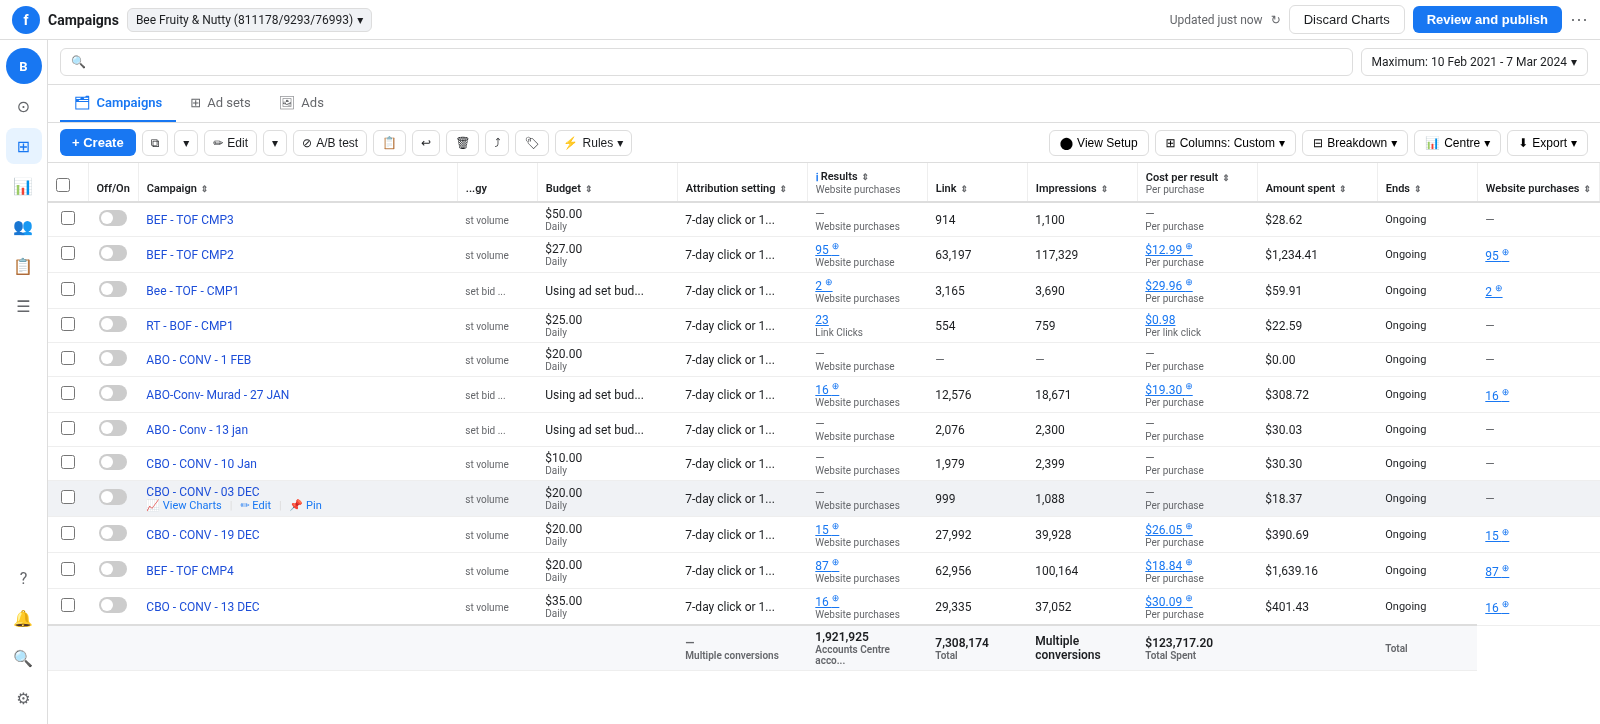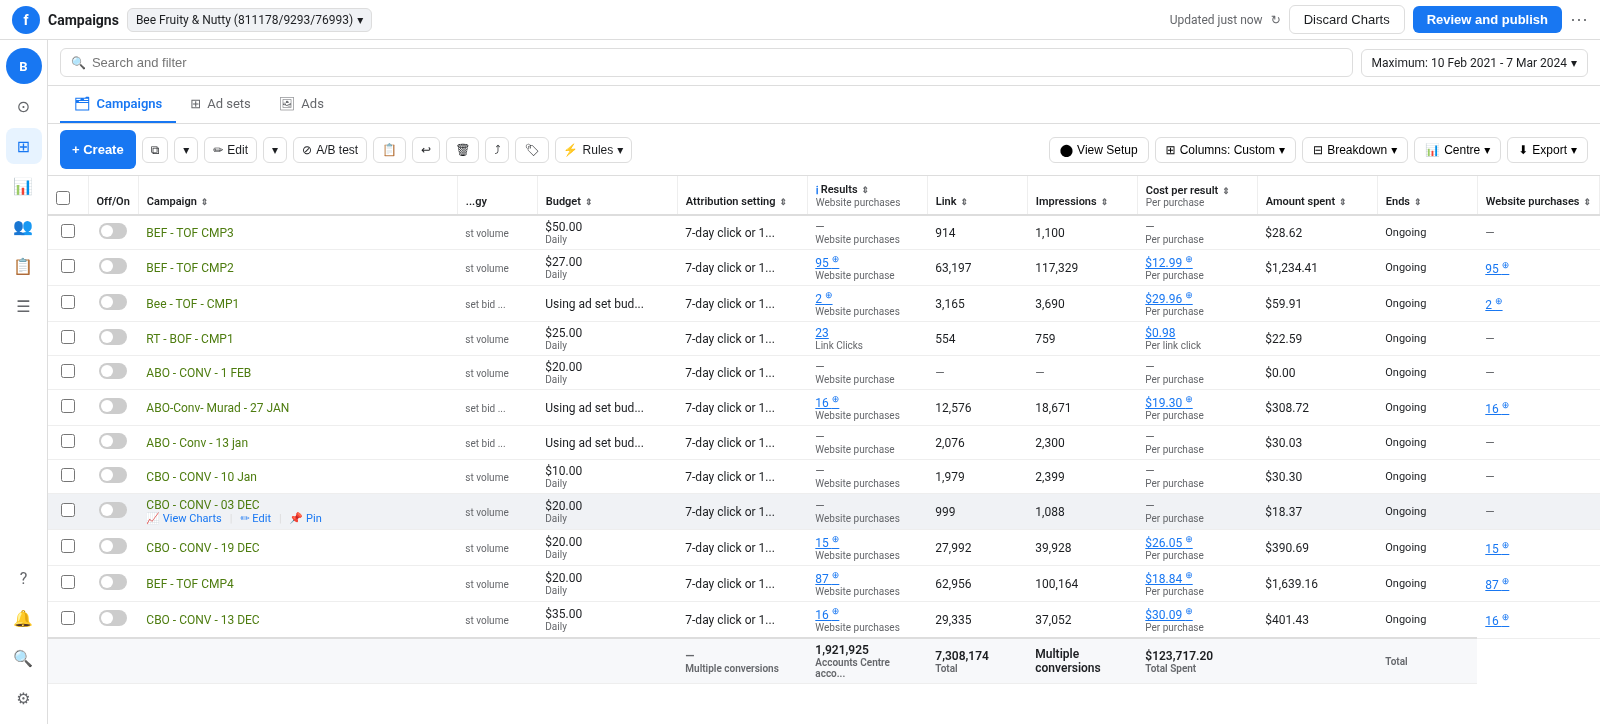--- a/index.html
+++ b/index.html
@@ -35,35 +35,35 @@
     .date-selector { display: flex; align-items: center; gap: 4px; border: 1px solid #ddd; border-radius: 6px; padding: 6px 10px; font-size: 12px; cursor: pointer; white-space: nowrap; }
 
     
     .nav-tabs { display: flex; align-items: center; border-bottom: 1px solid #ddd; padding: 0 12px; background: #fff; }
     .nav-tab { display: flex; align-items: center; gap: 6px; padding: 10px 14px; font-size: 13px; cursor: pointer; color: #65676b; border-bottom: 2px solid transparent; }
     .nav-tab.active { color: #1877f2; border-bottom: 2px solid #1877f2; font-weight: 600; }
     .nav-spacer { flex: 1; }
 
     
     .toolbar { display: flex; align-items: center; padding: 6px 12px; border-bottom: 1px solid #ddd; gap: 6px; background: #fff; }
-    .btn-create { background: #1877f2; color: #fff; border: none; border-radius: 6px; padding: 12px 12px; font-size: 13px; cursor: pointer; display: flex; align-items: center; gap: 4px; font-weight: 600; }
+    .btn-create { background: #1877f2; color: #fff; border: none; border-radius: 6px; padding: 6px 12px; font-size: 13px; cursor: pointer; display: flex; align-items: center; gap: 4px; font-weight: 600; }
     .btn-icon { background: #fff; border: 1px solid #ddd; border-radius: 6px; padding: 5px 8px; cursor: pointer; color: #1c1e21; font-size: 12px; display: flex; align-items: center; gap: 4px; }
     .toolbar-spacer { flex: 1; }
     .btn-columns { background: #fff; border: 1px solid #ddd; border-radius: 6px; padding: 5px 10px; cursor: pointer; font-size: 12px; display: flex; align-items: center; gap: 4px; }
 
     
     .table-container { flex: 1; overflow: auto; background: #fff; }
     table { width: 100%; border-collapse: collapse; font-size: 12px; }
     thead tr { border-bottom: 2px solid #ddd; background: #fff; }
     th { padding: 6px 8px; text-align: left; font-weight: 600; color: #1c1e21; white-space: nowrap; border-right: 1px solid #eee; position: sticky; top: 0; background: #fff; z-index: 10; vertical-align: bottom; font-size: 11px; }
     th .col-sub { font-weight: 400; color: #65676b; font-size: 10px; }
     td { padding: 4px 8px; border-bottom: 1px solid #eee; vertical-align: middle; }
     .toggle { width: 28px; height: 16px; border-radius: 8px; background: #ccc; display: inline-block; position: relative; cursor: pointer; }
     .toggle::after { content: ''; width: 12px; height: 12px; border-radius: 50%; background: #fff; position: absolute; top: 2px; left: 2px; }
-    .campaign-link { color: #4d7c0f; text-decoration: none; font-size: 12px; }
+    .campaign-link { color: #1d4ed8; text-decoration: none; font-size: 12px; }
     .sub-text { color: #65676b; font-size: 10px; }
     .result-num { color: #1877f2; text-decoration: underline; cursor: pointer; }
     .cost-link { color: #1877f2; text-decoration: underline; cursor: pointer; }
     .dash { color: #65676b; }
     .ongoing { color: #1c1e21; font-size: 11px; }
     .checkbox { width: 14px; height: 14px; cursor: pointer; }
     
     
     .footer-bar { display: flex; align-items: center; padding: 8px 12px; border-top: 2px solid #ddd; background: #fff; font-size: 12px; color: #1c1e21; gap: 8px; }
     .footer-results { font-weight: 400; }
@@ -112,21 +112,20 @@
     <div class="sidebar-icon">🔔</div>
     <div class="sidebar-icon">🔍</div>
     <div class="sidebar-icon">⚙</div>
   </div>
 
   <div class="main-content">
 
     <div class="search-bar">
       <div class="search-input-wrap">
         <span>🔍</span>
-        <input type="text" placeholder="Search and filter" style="">
       </div>
       <div class="date-selector">
         <span>Maximum: 10 Feb 2021 - 7 Mar 2024</span>
         <span>▾</span>
       </div>
     </div>
 
     <div class="nav-tabs">
       <div class="nav-tab active">
         <span>🗂</span>

